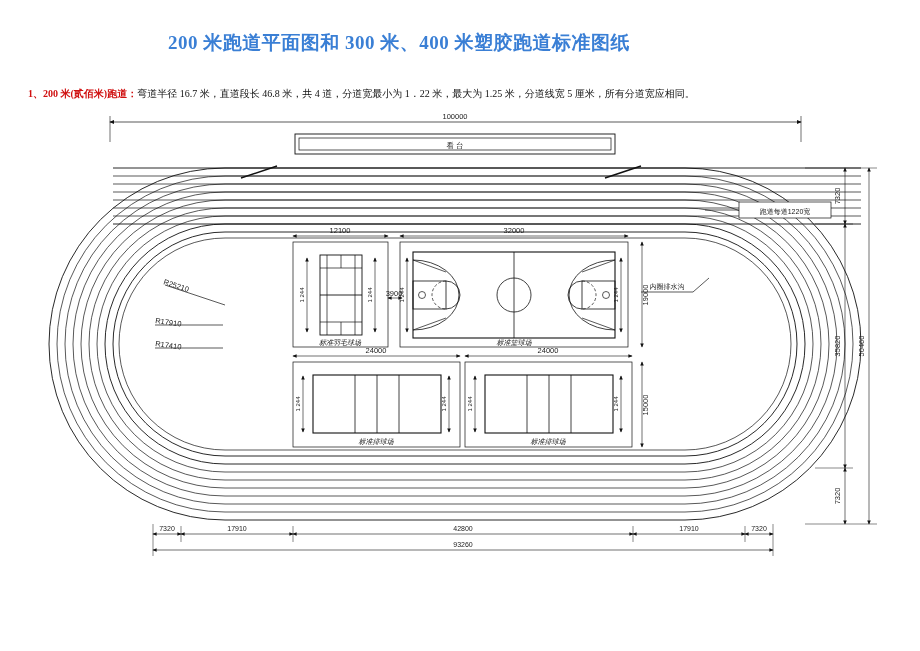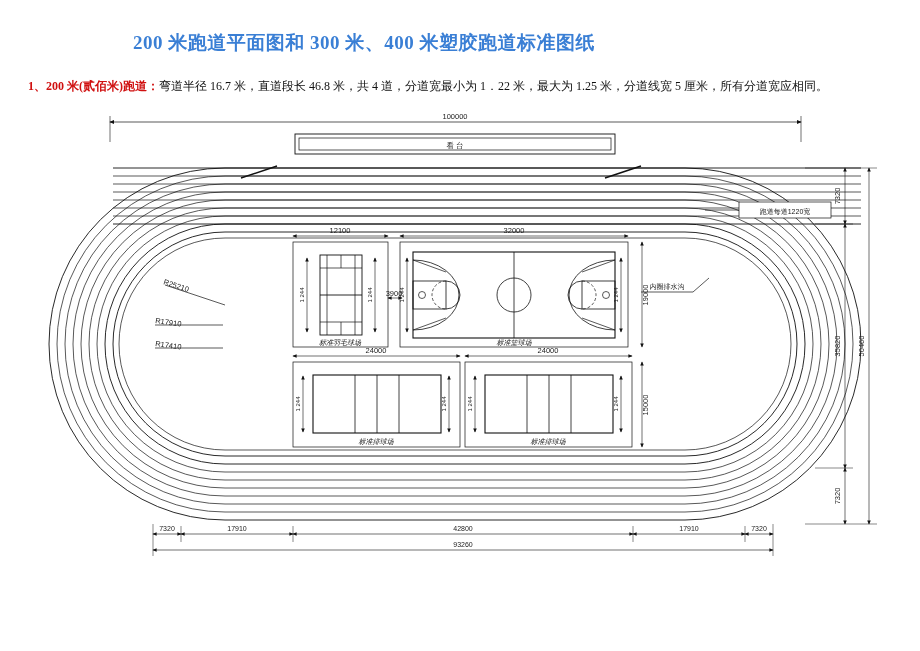--- a/index.html
+++ b/index.html
@@ -27,29 +27,30 @@
     position: absolute;
     left: 0;
     top: 30px;
     width: 728px;
     text-align: center;
     font-size: 19px;
     font-weight: bold;
     color: #3a7fd5;
     letter-spacing: 0.5px;
     white-space: nowrap;
+    padding-left: 35px;
   }
 
   
   .doc-subtitle {
     position: absolute;
     left: 28px;
-    top: 79px;
+    top: 87px;
     width: 870px;
-    font-size: 12px;
+    font-size: 10px;
     line-height: 14px;
     color: #111;
     white-space: nowrap;
   }
   .doc-subtitle .lead {
     color: #d01010;
     font-weight: bold;
   }
 
   

